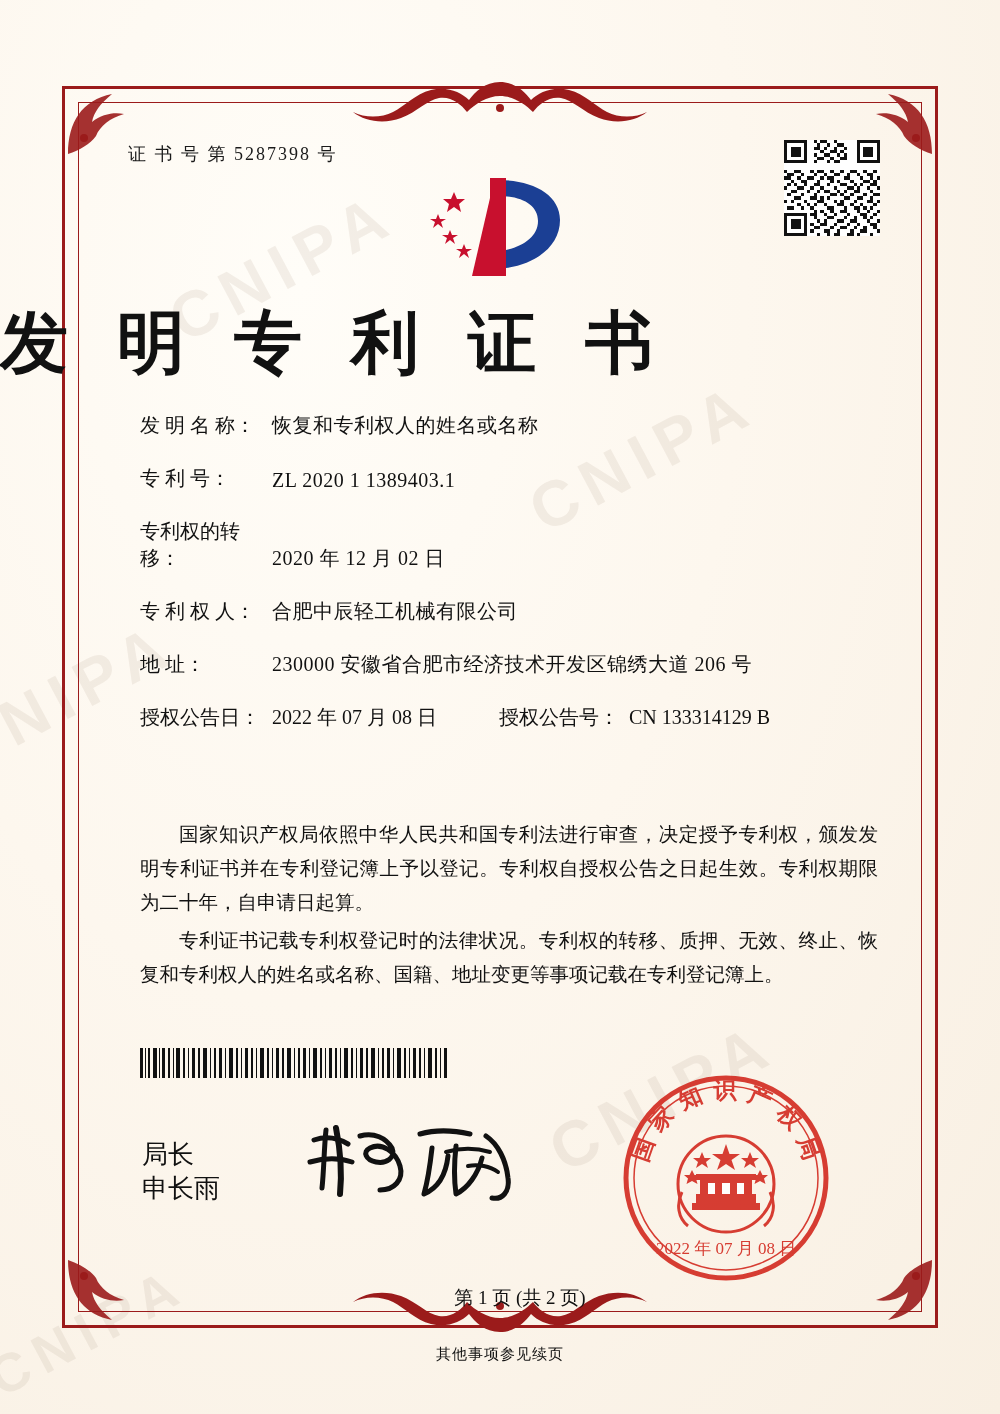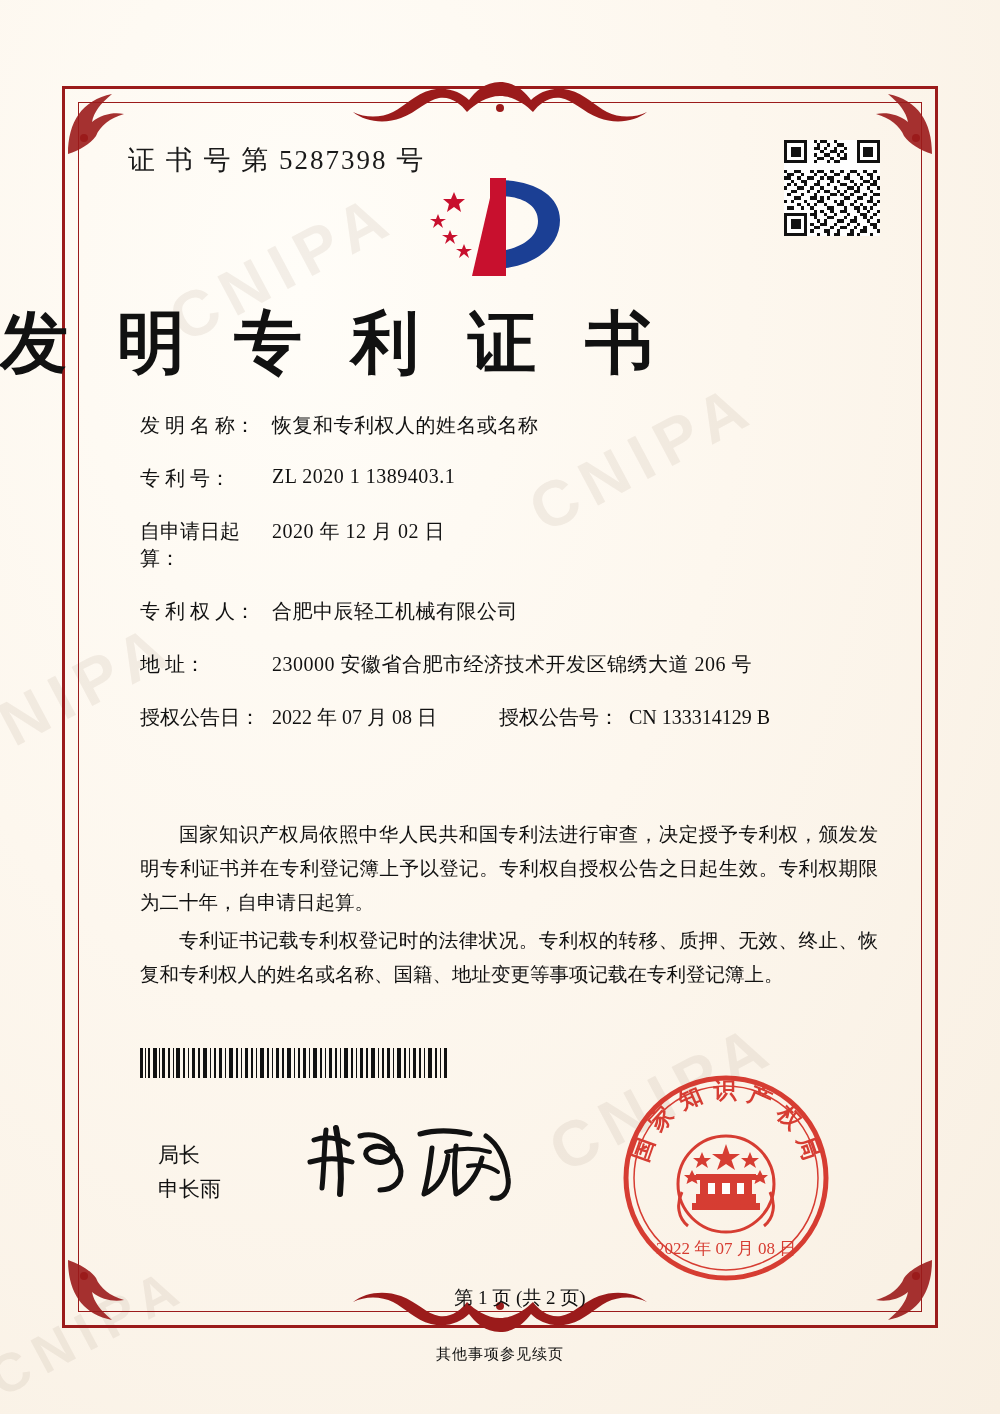--- a/index.html
+++ b/index.html
@@ -50,40 +50,40 @@
     position:absolute;left:50%;top:78px;transform:translateX(-50%);
     width:330px;height:46px;color:#9b1b1b;
   }
   .bot-orn{
     position:absolute;left:50%;bottom:78px;transform:translateX(-50%) scaleY(-1);
     width:330px;height:46px;color:#9b1b1b;
   }
 
   .cert-no{
     position:absolute;left:128px;top:142px;
-    font-size:27px;color:#1a1a1a;letter-spacing:2px;
+    font-size:18px;color:#1a1a1a;letter-spacing:2px;
   }
   .qr{
     position:absolute;right:120px;top:140px;width:96px;height:96px;
   }
   .emblem{
     position:absolute;left:50%;top:172px;transform:translateX(-50%);
     width:160px;height:110px;
   }
   .title{
     position:absolute;left:0;right:0;top:298px;text-align:left;
     font-size:68px;letter-spacing:16px;font-weight:700;color:#111;
     font-family:"Liberation Serif","DejaVu Serif",serif;
   }
 
   .fields{
     position:absolute;left:140px;right:120px;top:412px;
   }
   .row{
-    display:flex;align-items:flex-start;margin-bottom:26px;font-size:20px;color:#111;
+    display:flex;align-items:flex-end;margin-bottom:26px;font-size:20px;color:#111;
   }
   .lbl{
     width:132px;flex:0 0 132px;letter-spacing:0px;
     display:flex;justify-content:space-between;
   }
   .val{flex:1;letter-spacing:0.5px;}
   .half{display:flex;align-items:baseline;}
   .half .lbl{width:132px;flex:0 0 132px;}
   .half2{margin-left:62px;display:flex;align-items:baseline;}
   .half2 .lbl2{flex:0 0 auto;margin-right:10px;}
@@ -92,21 +92,21 @@
     position:absolute;left:140px;right:122px;top:818px;
     font-size:19.5px;line-height:34px;color:#111;text-align:justify;
   }
   .para p{margin:0 0 4px 0;text-indent:2em;}
 
   .barcode{
     position:absolute;left:140px;top:1048px;width:310px;height:30px;
   }
 
   .sign-block{
-    position:absolute;left:158px;top:1138px;font-size:21px;line-height:34px;color:#111;
+    position:absolute;left:142px;top:1138px;font-size:26px;line-height:34px;color:#111;
   }
   .signature{
     position:absolute;left:300px;top:1118px;width:240px;height:90px;color:#111;
   }
   .seal{
     position:absolute;right:168px;top:1072px;width:212px;height:212px;
   }
   .footer-page{
     position:absolute;left:0;right:0;top:1285px;text-align:center;
     font-size:19px;color:#111;margin-left:40px;
@@ -371,21 +371,21 @@
   <div class="fields">
     <div class="row">
       <div class="lbl">发 明 名 称：</div>
       <div class="val">恢复和专利权人的姓名或名称</div>
     </div>
     <div class="row">
       <div class="lbl">专 利 号：</div>
       <div class="val">ZL 2020 1 1389403.1</div>
     </div>
     <div class="row">
-      <div class="lbl">自申请日起算：</div>
+      <div class="lbl">专利权的转移：</div>
       <div class="val">2020 年 12 月 02 日</div>
     </div>
     <div class="row">
       <div class="lbl">专 利 权 人：</div>
       <div class="val">合肥中辰轻工机械有限公司</div>
     </div>
     <div class="row">
       <div class="lbl">地 址：</div>
       <div class="val">230000 安徽省合肥市经济技术开发区锦绣大道 206 号</div>
     </div>

